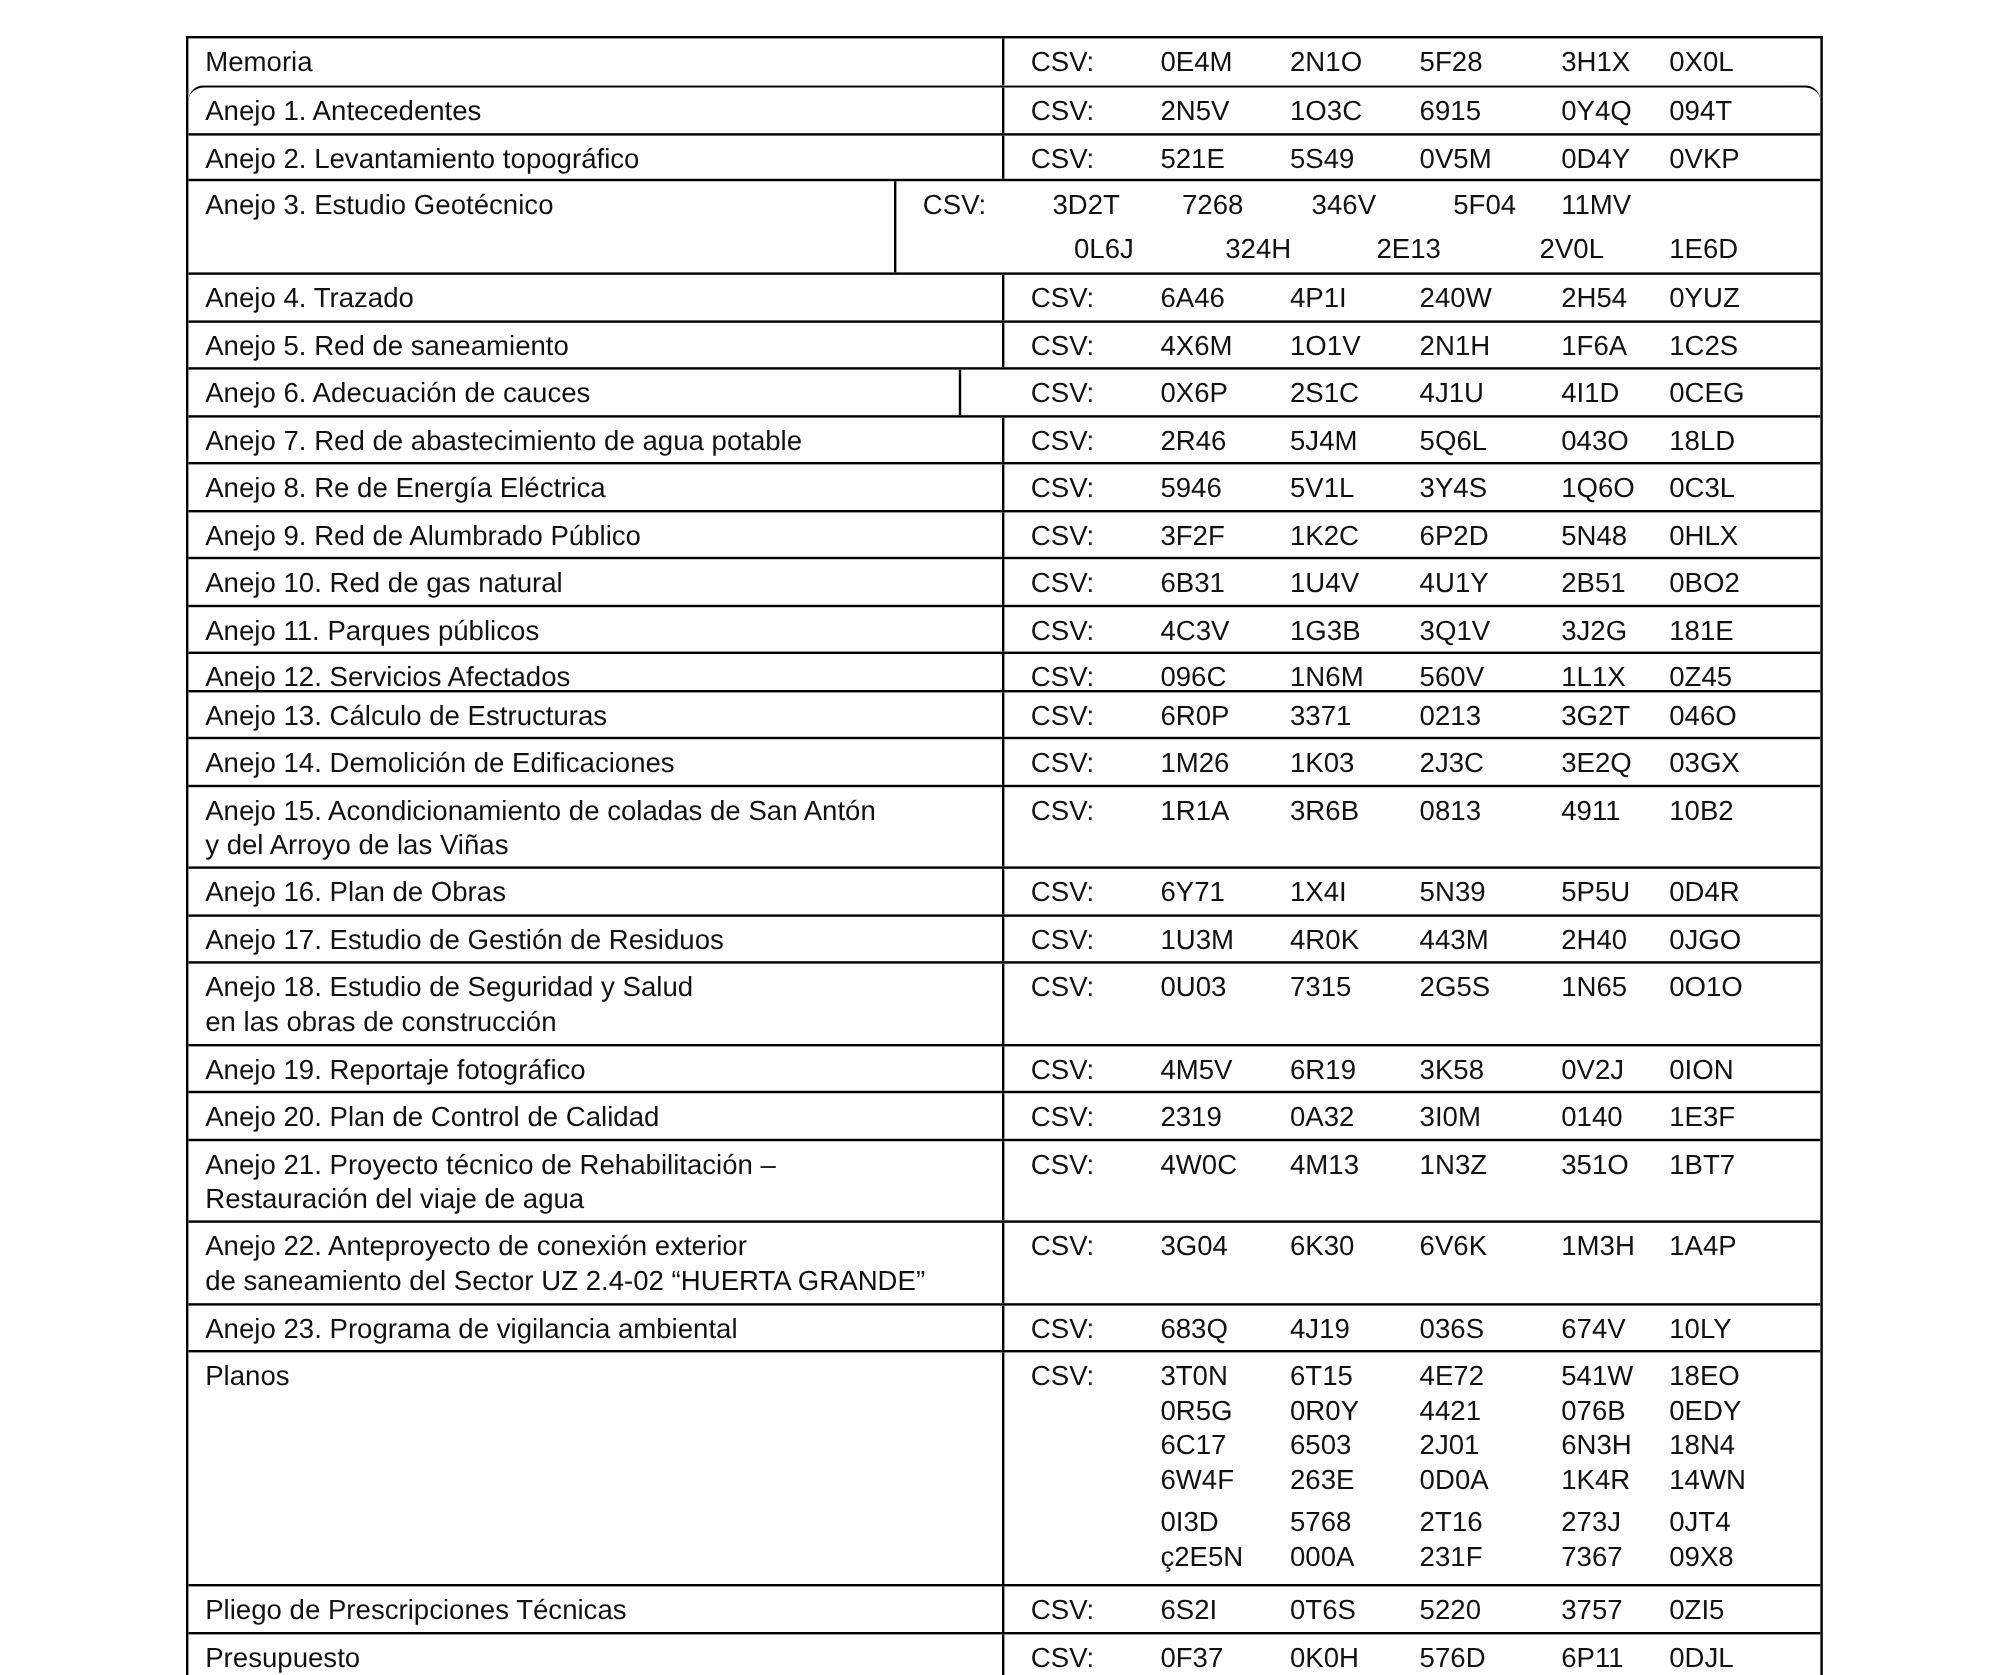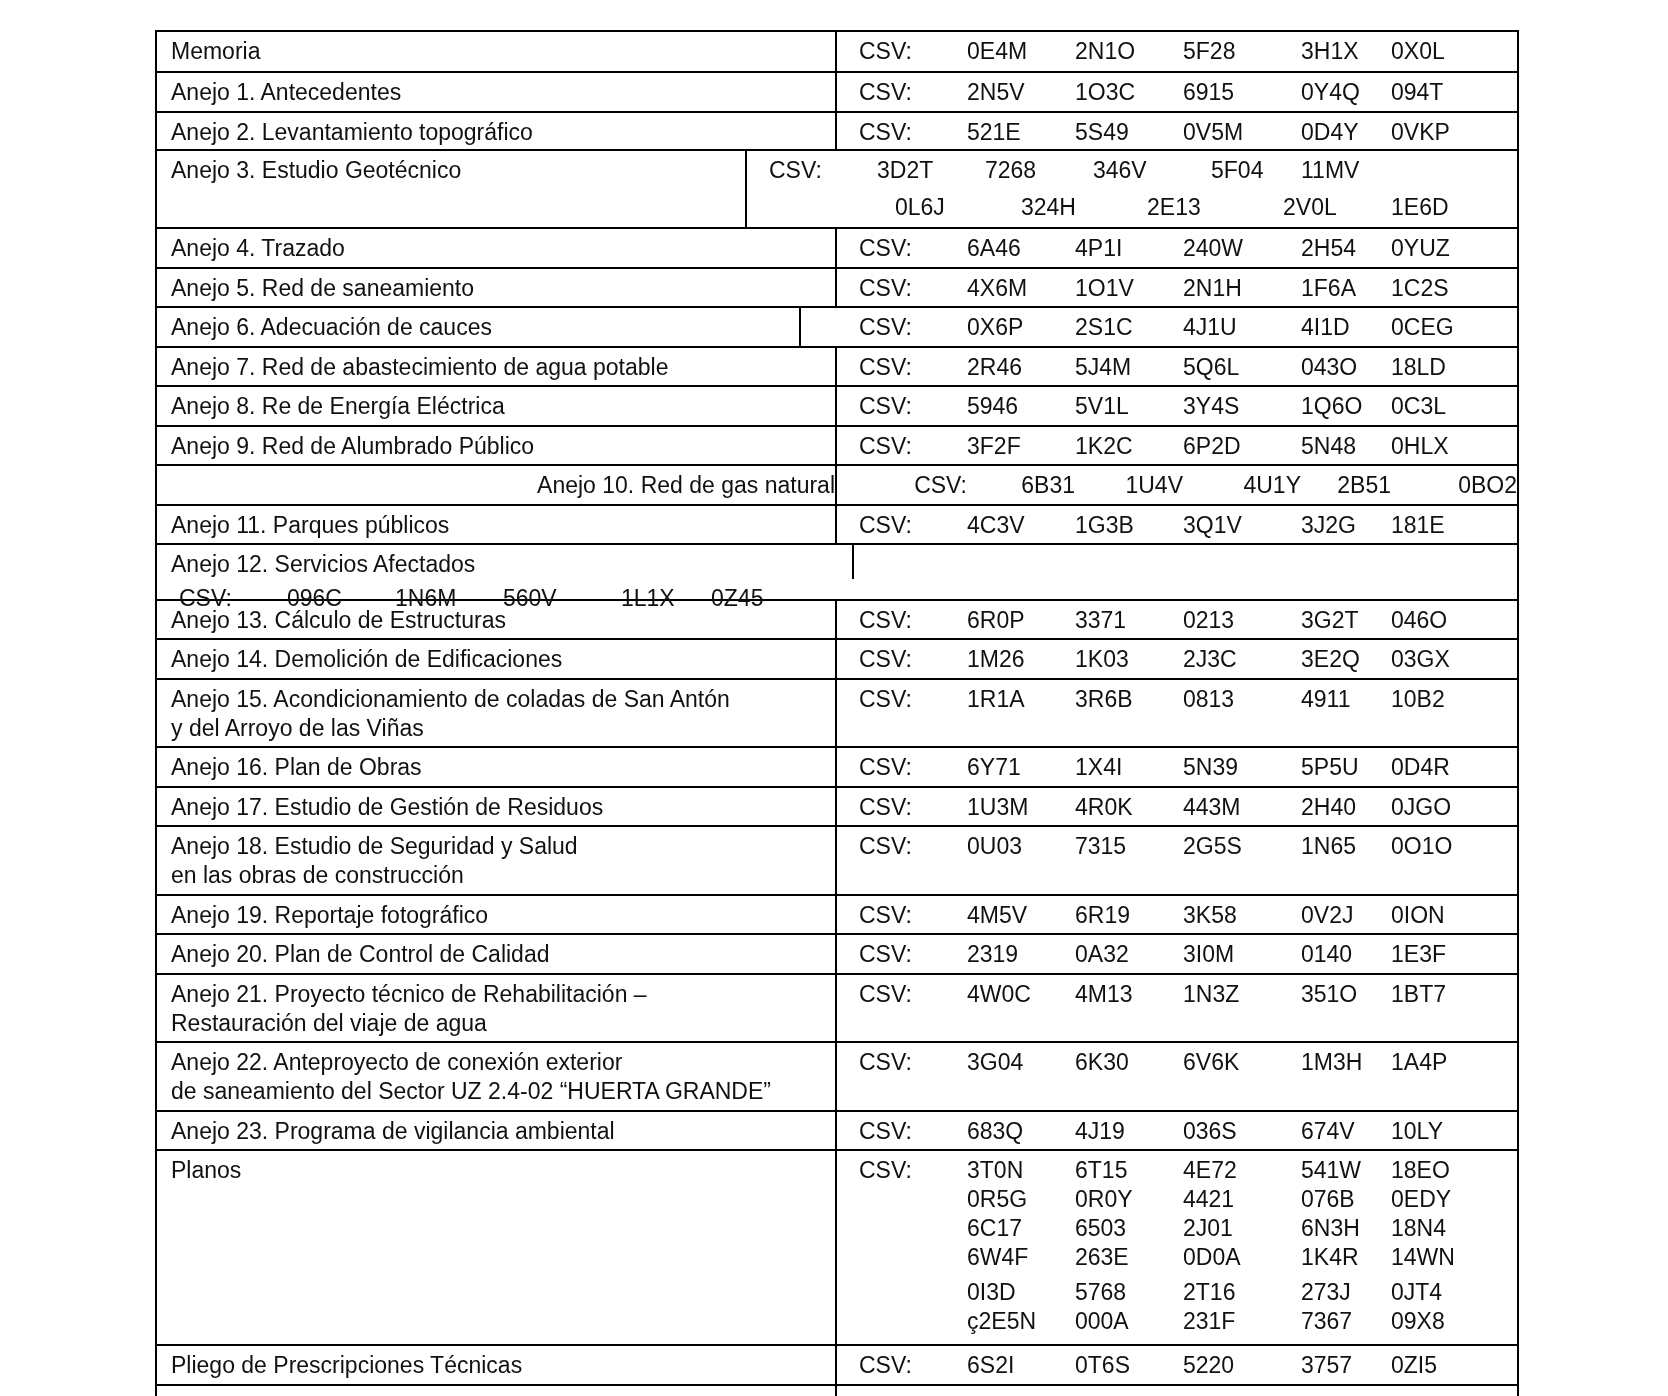--- a/index.html
+++ b/index.html
@@ -34,21 +34,21 @@
         <div class="cline">
           <span class="csv">CSV:</span>
           <span class="c c0">0E4M</span>
           <span class="c c1">2N1O</span>
           <span class="c c2">5F28</span>
           <span class="c c3">3H1X</span>
           <span class="c c4">0X0L</span>
         </div>
       </div>
     </div>
-    <div class="row" style="height: 40px;">
+    <div class="row" style="height: 40px; border-radius: 13px;">
       <div class="label">
         <span>Anejo 1. Antecedentes</span>
       </div>
       <div class="codes">
         <div class="cline">
           <span class="csv">CSV:</span>
           <span class="c c0">2N5V</span>
           <span class="c c1">1O3C</span>
           <span class="c c2">6915</span>
           <span class="c c3">0Y4Q</span>
@@ -177,21 +177,21 @@
         <div class="cline">
           <span class="csv">CSV:</span>
           <span class="c c0">3F2F</span>
           <span class="c c1">1K2C</span>
           <span class="c c2">6P2D</span>
           <span class="c c3">5N48</span>
           <span class="c c4">0HLX</span>
         </div>
       </div>
     </div>
-    <div class="row" style="height: 40px; text-align: right;">
+    <div class="row" style="height: 40px;">
       <div class="label">
         <span>Anejo 10. Red de gas natural</span>
       </div>
       <div class="codes">
         <div class="cline">
           <span class="csv">CSV:</span>
           <span class="c c0">6B31</span>
           <span class="c c1">1U4V</span>
           <span class="c c2">4U1Y</span>
           <span class="c c3">2B51</span>
@@ -207,21 +207,21 @@
         <div class="cline">
           <span class="csv">CSV:</span>
           <span class="c c0">4C3V</span>
           <span class="c c1">1G3B</span>
           <span class="c c2">3Q1V</span>
           <span class="c c3">3J2G</span>
           <span class="c c4">181E</span>
         </div>
       </div>
     </div>
-    <div class="row" style="height: 56px; flex-direction: column;">
+    <div class="row" style="height: 32px;">
       <div class="label">
         <span>Anejo 12. Servicios Afectados</span>
       </div>
       <div class="codes">
         <div class="cline">
           <span class="csv">CSV:</span>
           <span class="c c0">096C</span>
           <span class="c c1">1N6M</span>
           <span class="c c2">560V</span>
           <span class="c c3">1L1X</span>

